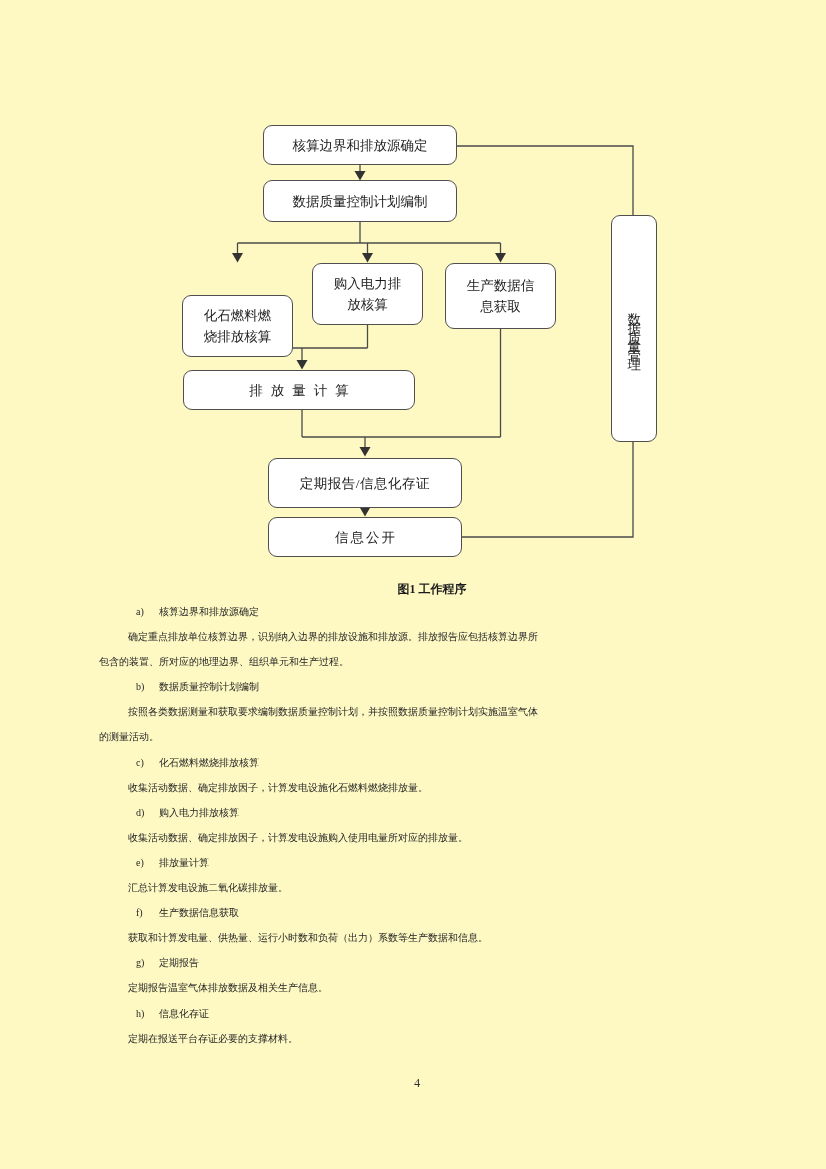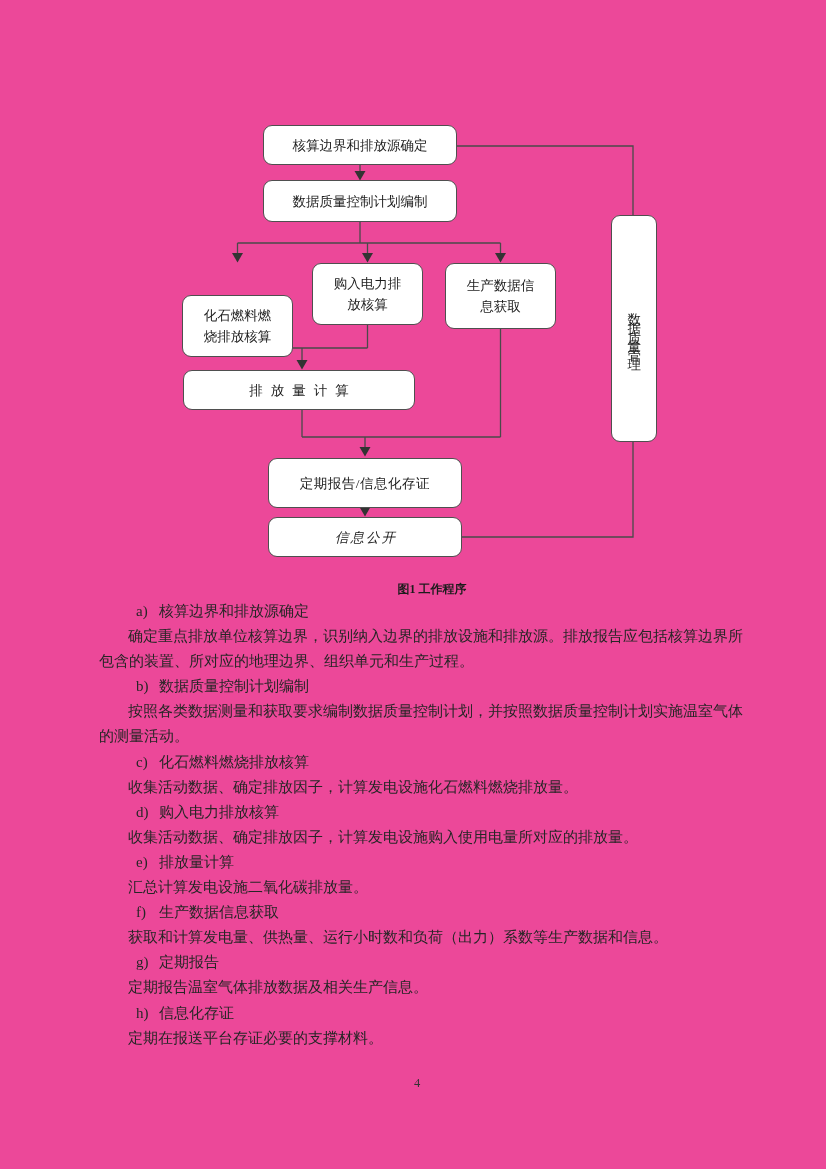--- a/index.html
+++ b/index.html
@@ -1,19 +1,19 @@
 <!DOCTYPE html>
 <html><head>
 <meta charset="utf-8">
 <style>
   html,body{margin:0;padding:0;background:#fff;}
   .page{
     position:relative;
     width:826px;height:1169px;
-    background:#ec4899;
+    background:#fef9c3;
     font-family:"Liberation Serif","DejaVu Serif",serif;
     color:#262626;
     overflow:hidden;
   }
   
   .figure{position:absolute;left:0;top:0;width:826px;height:600px;}
   .figure svg{position:absolute;left:0;top:0;}
   .node{
     position:absolute;
     box-sizing:border-box;
@@ -26,36 +26,36 @@
     color:#1c1c1c;
     white-space:pre-line;
   }
   #n1{left:263px;top:125px;width:194px;height:40px;}
   #n2{left:263px;top:180px;width:194px;height:42px;}
   #n3{left:182px;top:263px;width:111px;height:62px;margin-top:32px;}
   #n4{left:312px;top:263px;width:111px;height:62px;}
   #n5{left:445px;top:263px;width:111px;height:66px;}
   #n6{left:183px;top:370px;width:232px;height:40px;letter-spacing:8px;padding-left:8px;}
   #n7{left:268px;top:458px;width:194px;height:50px;letter-spacing:0.5px;font-family:Liberation Serif, serif;}
-  #n8{left:268px;top:517px;width:194px;height:40px;letter-spacing:2px;padding-left:2px;font-style:italic;}
+  #n8{left:268px;top:517px;width:194px;height:40px;letter-spacing:2px;padding-left:2px;}
   #n9{
     left:611px;top:215px;width:46px;height:227px;
     writing-mode:vertical-lr;text-orientation:upright;
     letter-spacing:9px;line-height:1;
   }
   .fig-caption{
     position:absolute;left:432px;top:581px;
     transform:translateX(-50%);
     font-size:12px;font-weight:bold;color:#1c1c1c;
     white-space:nowrap;
   }
   
   .body-text{
     position:absolute;left:99px;top:599px;width:727px;
-    font-size:15px;line-height:25.1px;
+    font-size:10px;line-height:25.1px;
     white-space:nowrap;
   }
   .line{height:25.1px;}
   .line.item{padding-left:37px;}
   .line.indent{text-indent:29px;}
   .item-label{display:inline-block;width:23px;text-indent:0;}
   
   .page-number{
     position:absolute;left:417px;top:1076px;
     transform:translateX(-50%);

